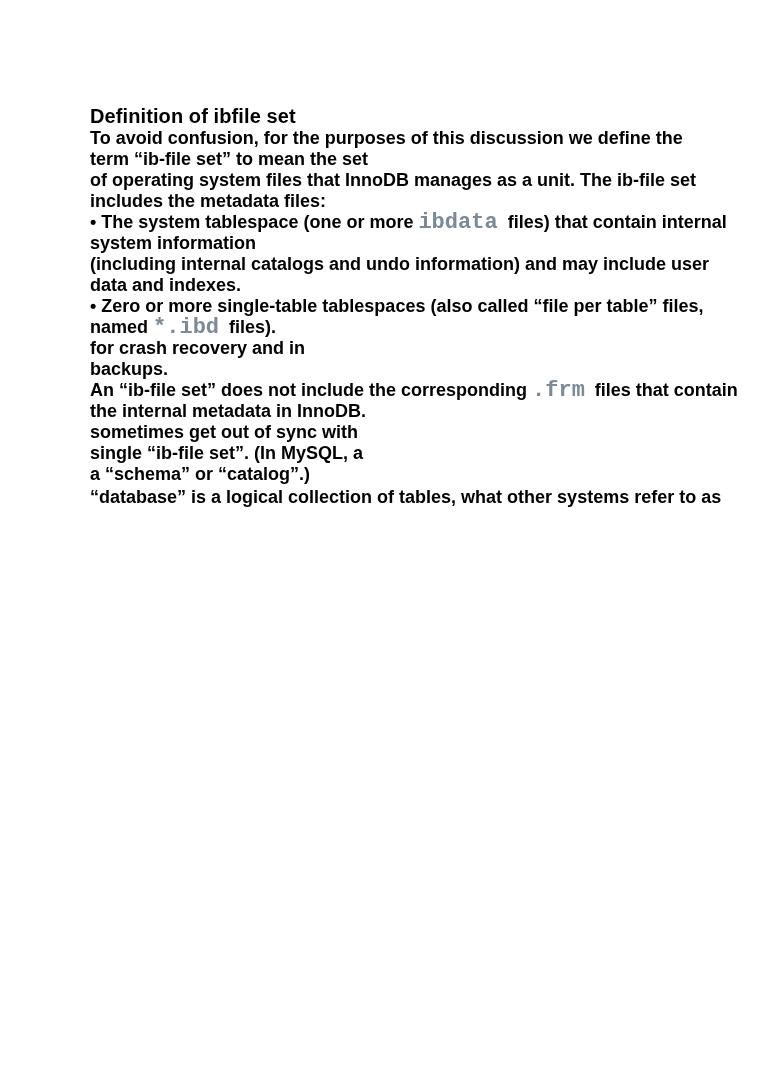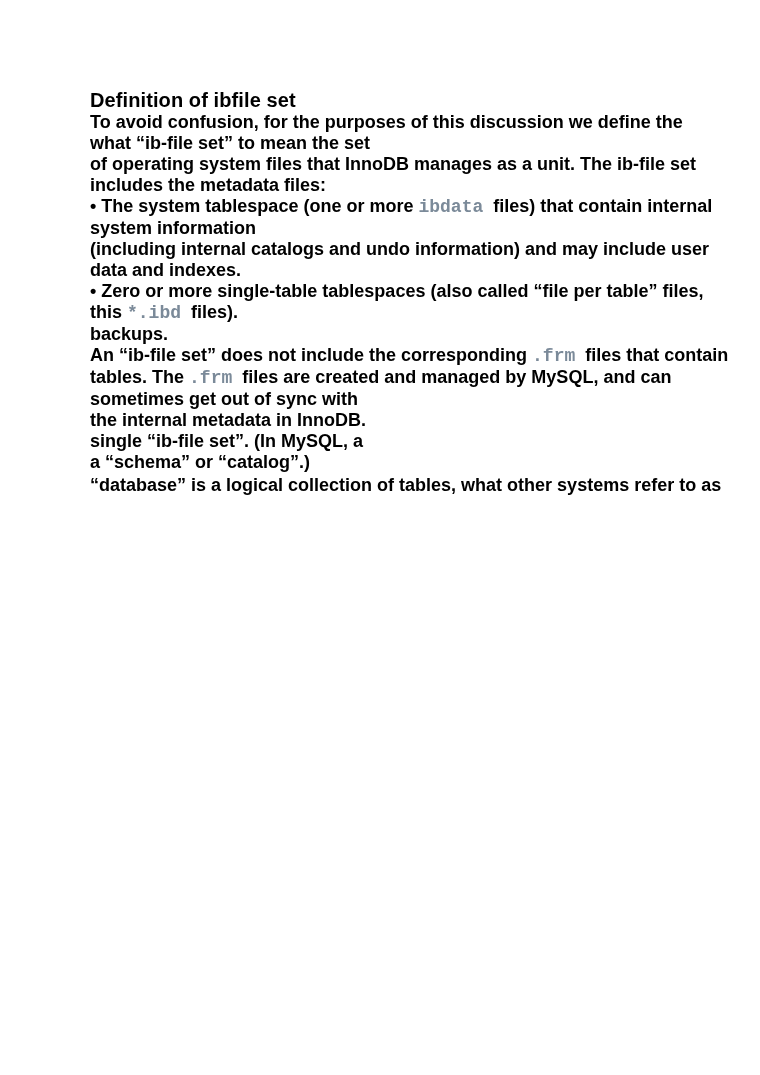--- a/index.html
+++ b/index.html
@@ -8,20 +8,21 @@
     --code: #7b8a99;
   }
   * { box-sizing: border-box; }
   html, body { margin: 0; padding: 0; background: #ffffff; }
   .page {
     position: relative;
     width: 760px;
     height: 1021px;
     background: var(--bg);
     overflow: hidden;
+    margin-top: 16px;
   }
   .content {
     position: absolute;
     left: 90px;
     top: 88px;
     width: 640px;
   }
   .heading {
     margin: 0;
     font-family: "Liberation Sans", sans-serif;
@@ -36,45 +37,45 @@
     font-family: "Liberation Sans", sans-serif;
     font-weight: 700;
     font-size: 18px;
     line-height: 21px;
     color: var(--fg);
     white-space: pre;
   }
   .line:last-child { margin-top: 2px; }
   .code {
     font-family: "Liberation Mono", "DejaVu Sans Mono", monospace;
-    font-size: 18px;
+    font-size: 22px;
     line-height: 21px;
     color: var(--code);
   }
 </style>
 </head>
 <body>
 
 <div class="page">
   <div class="content">
     <h1 class="heading">Definition of ibfile set</h1>
     <div class="lines">
         <div class="line"><span>To avoid confusion, for the purposes of this discussion we define the</span></div>
-        <div class="line"><span>what “ib-file set” to mean the set</span></div>
+        <div class="line"><span>term “ib-file set” to mean the set</span></div>
         <div class="line"><span>of operating system files that InnoDB manages as a unit. The ib-file set</span></div>
         <div class="line"><span>includes the metadata files:</span></div>
         <div class="line"><span>• The system tablespace (one or more </span><span class="code">ibdata</span><span>  files) that contain internal</span></div>
         <div class="line"><span>system information</span></div>
         <div class="line"><span>(including internal catalogs and undo information) and may include user</span></div>
         <div class="line"><span>data and indexes.</span></div>
         <div class="line"><span>• Zero or more single-table tablespaces (also called “file per table” files,</span></div>
-        <div class="line"><span>this </span><span class="code">*.ibd</span><span>  files).</span></div>
+        <div class="line"><span>named </span><span class="code">*.ibd</span><span>  files).</span></div>
+        <div class="line"><span>for crash recovery and in</span></div>
         <div class="line"><span>backups.</span></div>
         <div class="line"><span>An “ib-file set” does not include the corresponding </span><span class="code">.frm</span><span>  files that contain</span></div>
-        <div class="line"><span>tables. The </span><span class="code">.frm</span><span>  files are created and managed by MySQL, and can</span></div>
+        <div class="line"><span>the internal metadata in InnoDB.</span></div>
         <div class="line"><span>sometimes get out of sync with</span></div>
-        <div class="line"><span>the internal metadata in InnoDB.</span></div>
         <div class="line"><span>single “ib-file set”. (In MySQL, a</span></div>
         <div class="line"><span>a “schema” or “catalog”.)</span></div>
         <div class="line"><span>“database” is a logical collection of tables, what other systems refer to as</span></div>
       </div>
   </div>
 </div>
 
 </body></html>

